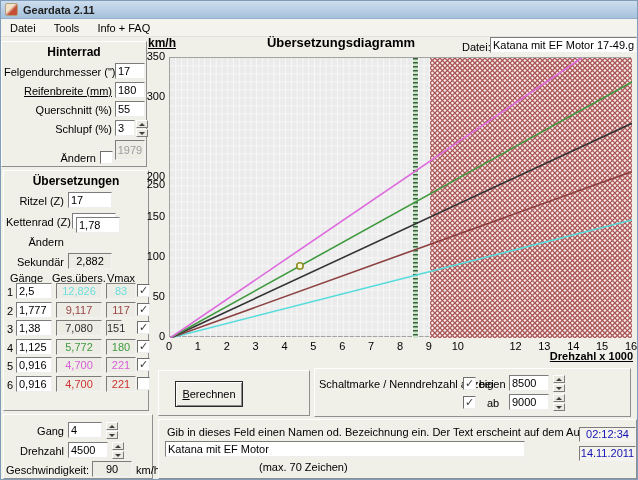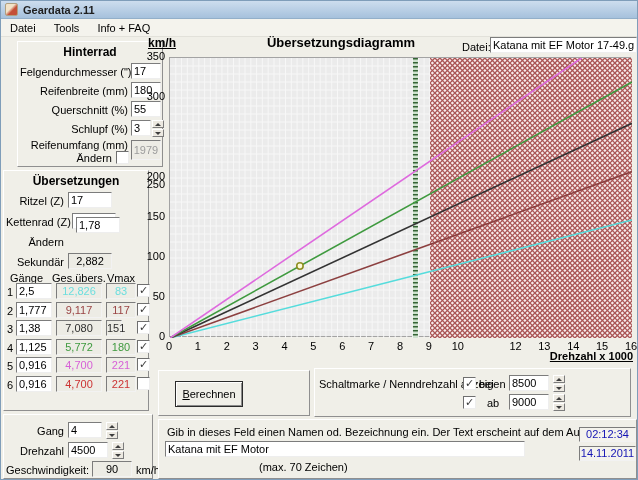--- a/index.html
+++ b/index.html
@@ -64,35 +64,34 @@
     <div id="app-icon"></div>
     <span class="ttl">Geardata 2.11</span>
   </div>
 
   <div id="menubar">
       <div class="menu-item">Datei</div>
       <div class="menu-item">Tools</div>
       <div class="menu-item">Info + FAQ</div>
     </div>
 
-  <div class="panel" style="left:16px;top:40px;width:146px;height:126px;">
+  <div class="panel" style="left:0;top:40px;width:146px;height:126px;">
     <div class="lbl title-center">Hinterrad</div>
     <div class="lbl r" style="left:2px;top:24px;width:108px;">Felgendurchmesser (")</div>
     <input class="txt" style="left: 113px; top: 21px; width: 30px;" value="17">
-    <div class="lbl r" style="left:2px;top:43px;width:108px;">Reifenbreite (mm)</div>
+    <div class="lbl r" style="left:2px;top:43px;width:108px;text-decoration:underline;">Reifenbreite (mm)</div>
     <input class="txt" style="left: 113px; top: 40px; width: 30px;" value="180">
     <div class="lbl r" style="left:2px;top:62px;width:108px;">Querschnitt (%)</div>
     <input class="txt" style="left: 113px; top: 59px; width: 30px;" value="55">
     <div class="lbl r" style="left:2px;top:81px;width:108px;">Schlupf (%)</div>
     <input class="txt" style="left: 113px; top: 78px; width: 20px;" value="3">
     <div class="spin" style="left:134px;top:78px;">
       <div class="sb up"></div>
       <div class="sb dn"></div>
     </div>
-    <div class="lbl r" style="left:2px;top:97px;width:108px;">Reifenumfang (mm)</div>
     <div class="lbl r" style="left:2px;top:110px;width:92px;">Ändern</div>
     <div class="cb" style="left:98px;top:109px;"></div>
     <div class="valbox grayed" style="left:113px;top:98px;width:30px;height:20px;line-height:18px;">1979</div>
   </div>
 
   <div class="panel" style="left:2px;top:169px;width:146px;height:241px;">
     <div class="lbl title-center">Übersetzungen</div>
     <div class="lbl r" style="left:2px;top:24px;width:58px;">Ritzel (Z)</div>
     <input class="txt" style="left: 64px; top: 21px; width: 44px;" value="17">
     <div class="lbl r" style="left:2px;top:45px;width:58px;">Kettenrad (Z)</div>

